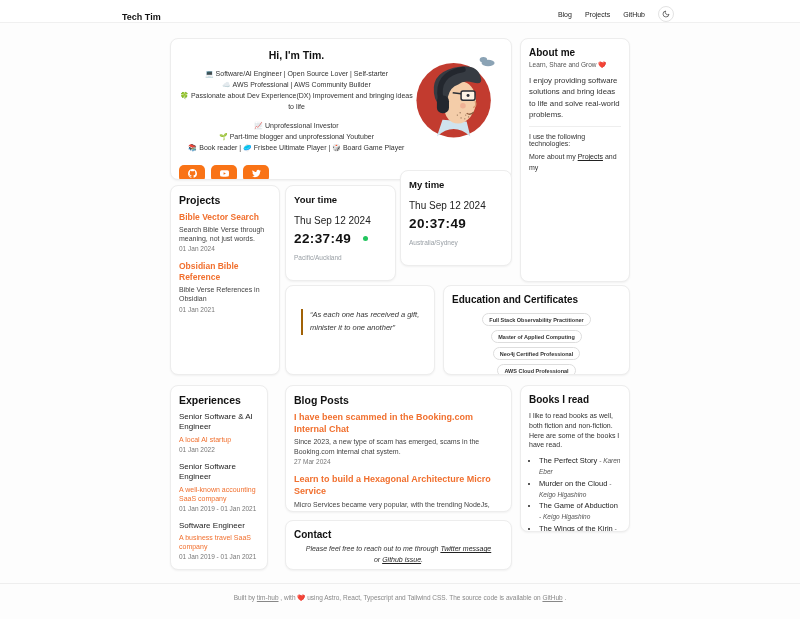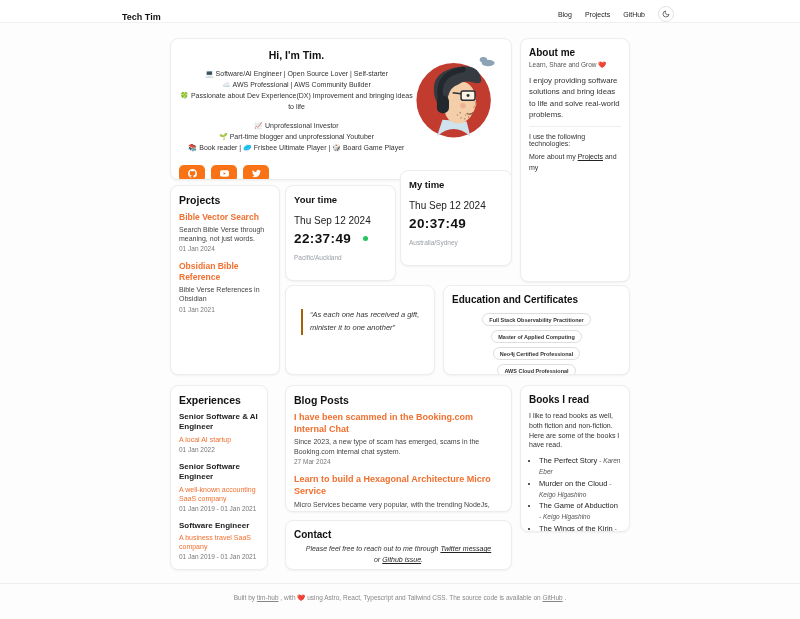--- a/index.html
+++ b/index.html
@@ -55,21 +55,21 @@
   .tech-list { list-style:disc; padding-left:11px; }
   .tech-list li { font-size:7.5px; color:#222; line-height:1.4; }
   .about-more { font-size:7px; color:#333; margin-top:5px; line-height:1.5; }
   .u-link { text-decoration:underline; color:#222; }
 
   
   .proj-item { margin-bottom:9px; }
   .proj-name { display:block; font-size:8.5px; font-weight:700; color:#f1702f; line-height:1.3; margin-bottom:2px; }
   .item-desc { font-size:7px; color:#444; line-height:1.3; }
   .item-date { font-size:6.5px; color:#777; margin-top:2px; }
-  .exp-role { font-size:8px; font-weight:700; color:#222; line-height:1.3; margin-bottom:2px; }
+  .exp-role { font-size:8px; font-weight:400; color:#222; line-height:1.3; margin-bottom:2px; }
   .exp-co { display:block; font-size:7px; color:#f1702f; line-height:1.3; margin-bottom:2px; }
 
   
   .clock-title { font-size:9.5px; font-weight:700; color:#111; }
   .clock-date { font-size:10px; color:#222; margin-top:10px; }
   .clock-time { font-size:13.5px; font-weight:700; color:#111; margin-top:5px; letter-spacing:.4px;
     display:flex; align-items:center; gap:12px; }
   .dot { width:5px; height:5px; border-radius:50%; background:#22c55e; }
   .clock-tz { font-size:6.5px; color:#9aa0a6; margin-top:8px; }
 

